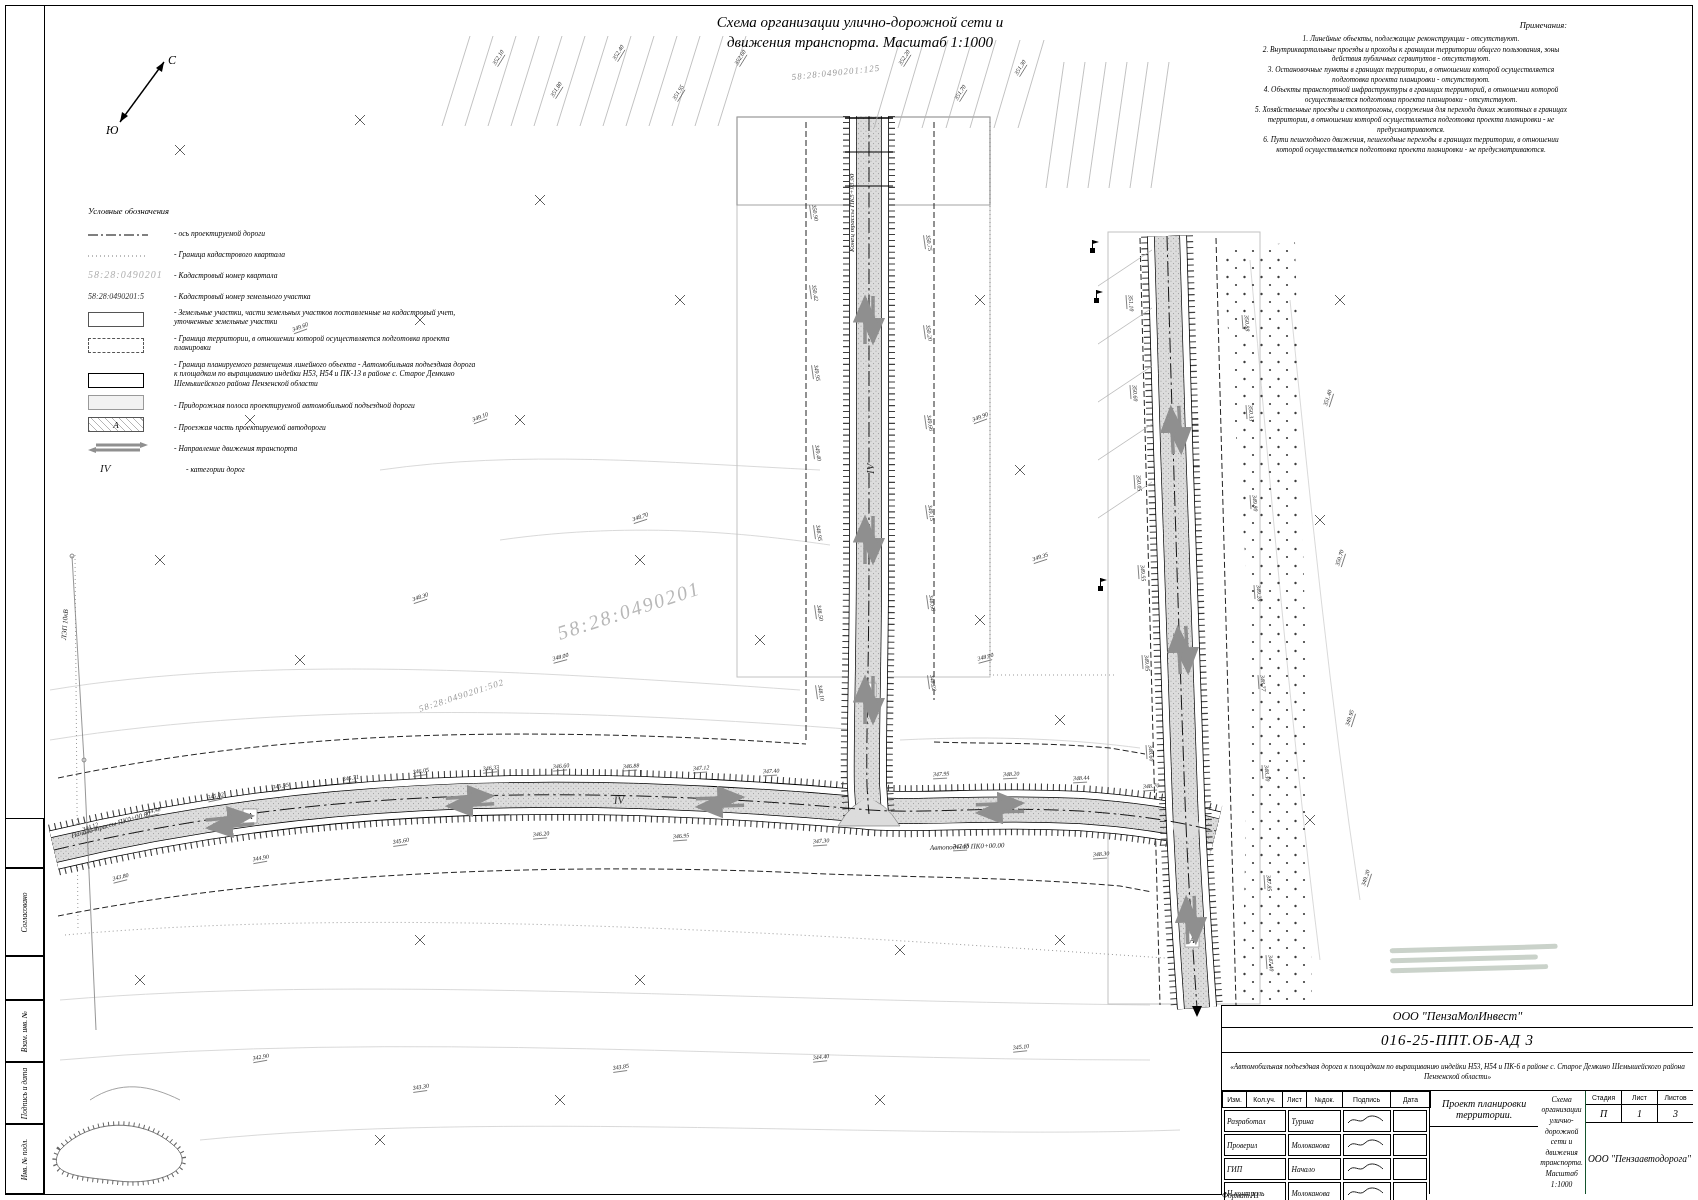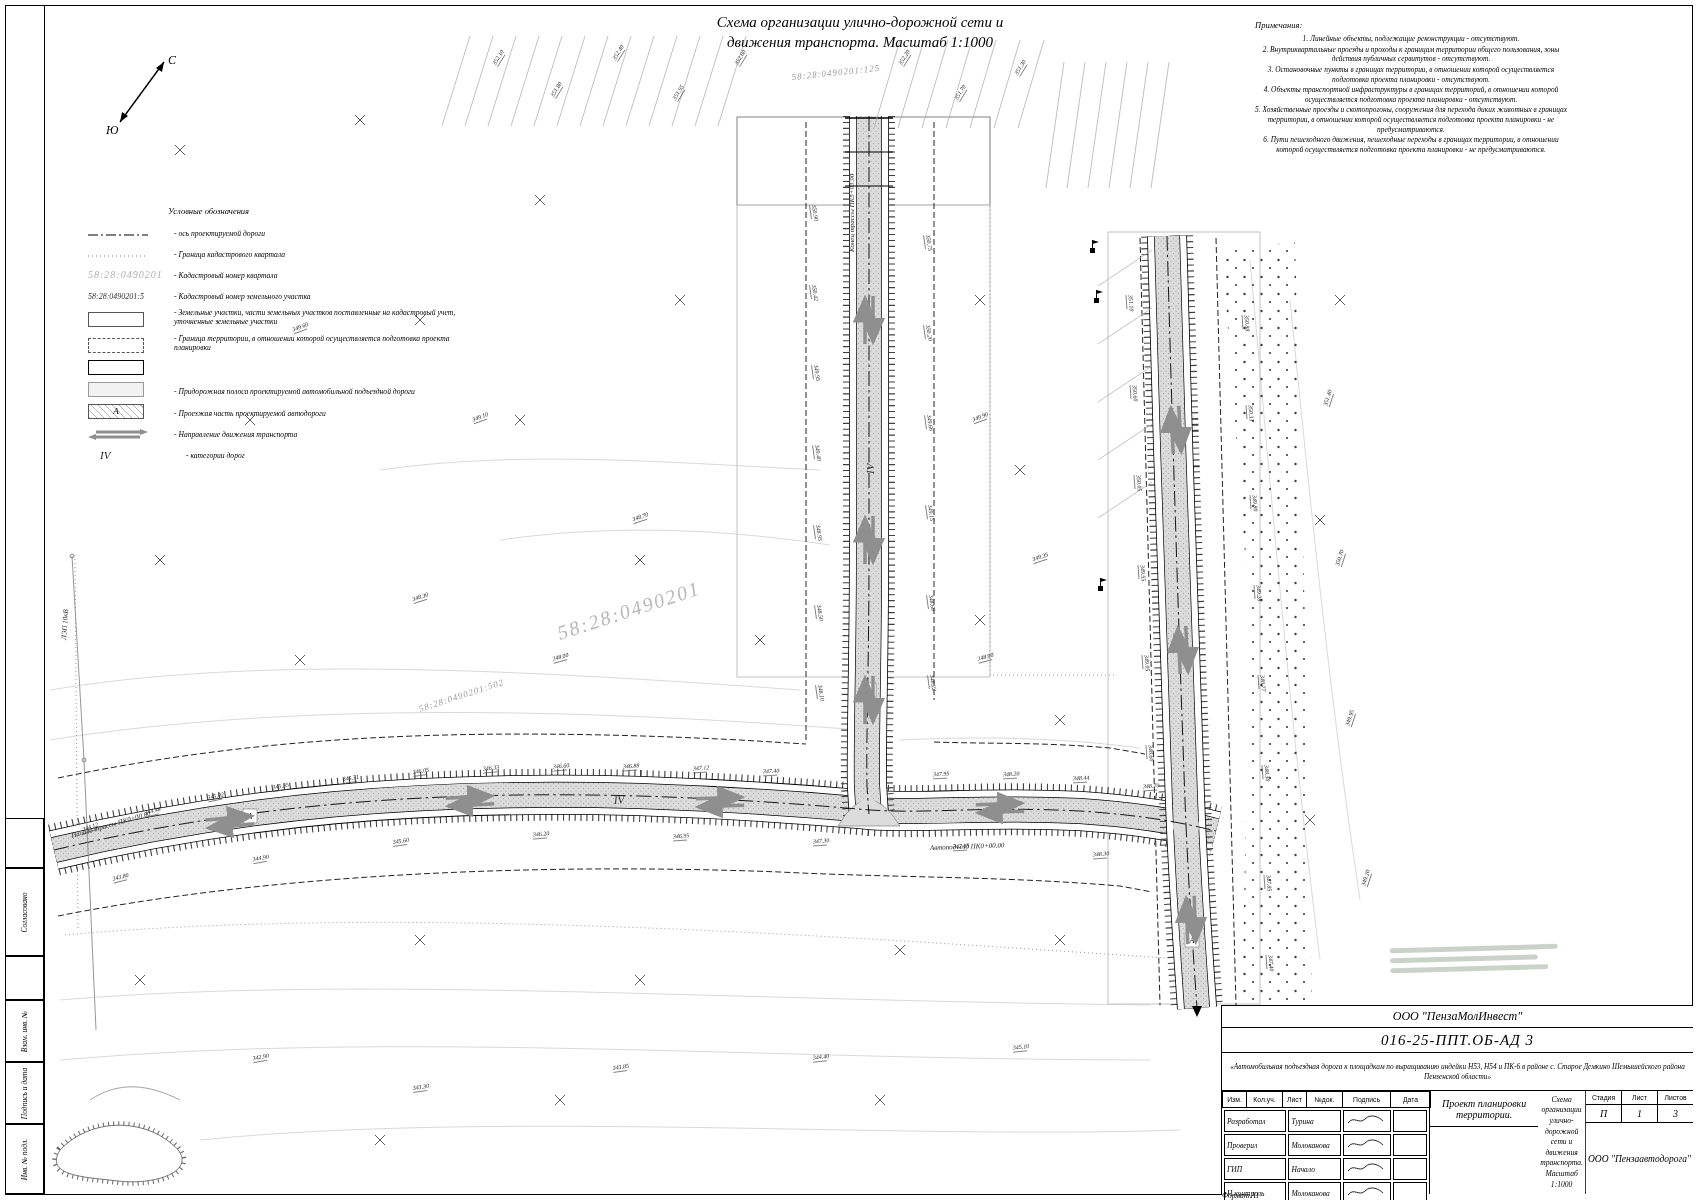--- a/index.html
+++ b/index.html
@@ -26,25 +26,25 @@
   .gmid{font:italic 9px "Liberation Serif",serif;fill:#9a9a9a;letter-spacing:1px;}
   .maplab{font:italic 7px "Liberation Serif",serif;fill:#222;}
   .catlab{font:italic 11px "Liberation Serif",serif;fill:#333;}
   .alab{font:italic 8px "Liberation Serif",serif;fill:#111;text-anchor:middle;}
 
   
   .sheet-title{position:absolute;left:600px;top:12px;width:520px;text-align:center;
     font:italic 15px "Liberation Serif",serif;line-height:1.35;}
   
   .notes{position:absolute;left:1255px;top:20px;width:312px;font:italic 7.4px "Liberation Serif",serif;line-height:1.3;}
-  .notes-title{text-align:left;font-size:8.5px;margin-bottom:3px;}
+  .notes-title{text-align:right;font-size:8.5px;margin-bottom:3px;}
   .note-item{margin-bottom:1px;text-align:center;}
   
   .legend{position:absolute;left:88px;top:206px;width:392px;font:italic 7.6px "Liberation Serif",serif;}
-  .legend-title{font-size:8.5px;margin-bottom:8px;margin-left:80px;}
+  .legend-title{font-size:8.5px;margin-bottom:8px;}
   .lrow{display:flex;align-items:flex-end;margin-bottom:7px;min-height:14px;}
   .lsym{width:78px;flex:0 0 78px;display:flex;align-items:center;justify-content:flex-start;}
   .llab{flex:1;padding-left:8px;line-height:1.25;}
   .lbox{width:56px;height:15px;border:1px solid #555;background:#fff;box-sizing:border-box;}
   .lbox.dashed{border:1px dashed #555;}
   .lbox.thick{border:1.3px solid #000;}
   .lbox.roadside{border:1px solid #999;background:#f2f2f2;}
   .lbox.hatch{background:repeating-linear-gradient(45deg,#b5b5b5 0 1px,transparent 1px 5px);
     display:flex;align-items:center;justify-content:center;font:italic 9px "Liberation Serif",serif;}
   .lnum-gray{font:italic 10px "Liberation Serif",serif;color:#b0b0b0;letter-spacing:1px;}
@@ -781,20 +781,21 @@
     <div class="lrow">
       <span class="lsym">
           <span class="lbox dashed"></span>
         </span>
       <span class="llab">- Граница территории, в отношении которой осуществляется подготовка проекта планировки</span>
     </div>
     <div class="lrow">
       <span class="lsym">
           <span class="lbox thick"></span>
         </span>
+      <span class="llab">- Граница планируемого размещения линейного объекта - Автомобильная подъездная дорога к площадкам по выращиванию индейки Н53, Н54 и ПК-13 в районе с. Старое Демкино Шемышейского района Пензенской области</span>
     </div>
     <div class="lrow">
       <span class="lsym">
           <span class="lbox roadside"></span>
         </span>
       <span class="llab">- Придорожная полоса проектируемой автомобильной подъездной дороги</span>
     </div>
     <div class="lrow">
       <span class="lsym">
         <span class="lbox hatch">

